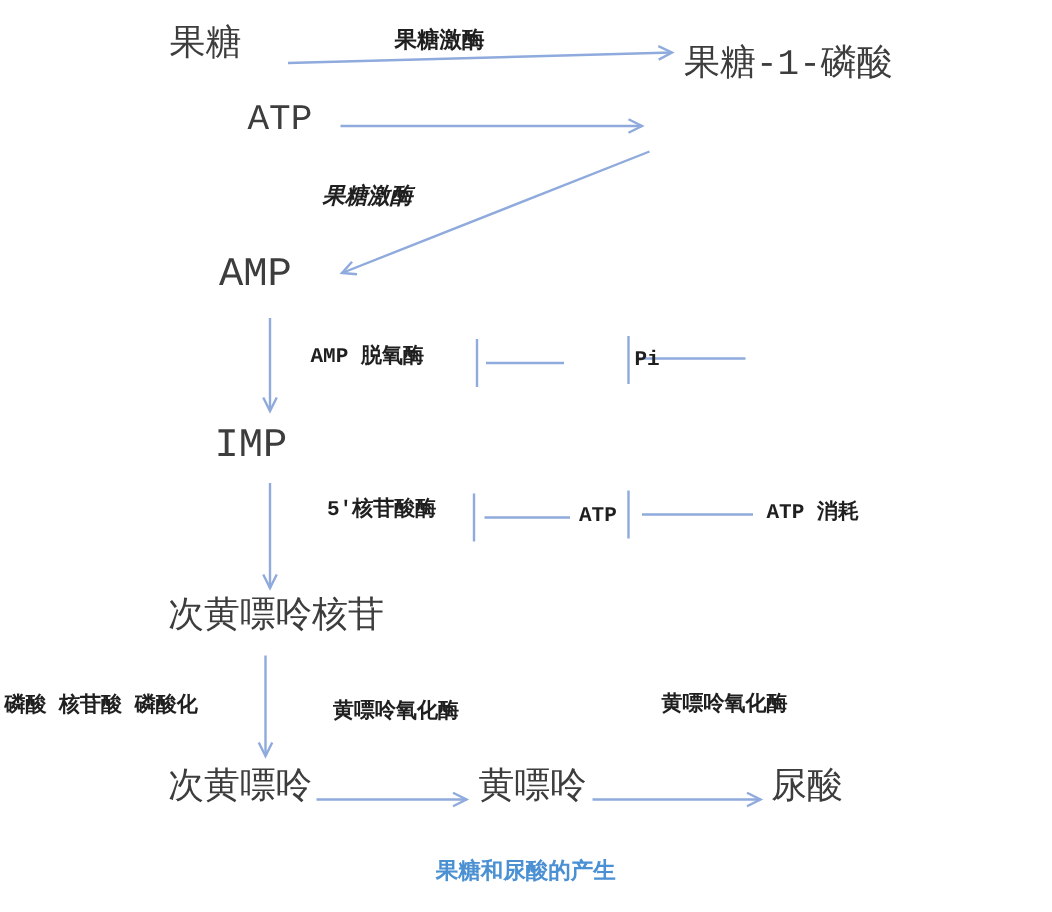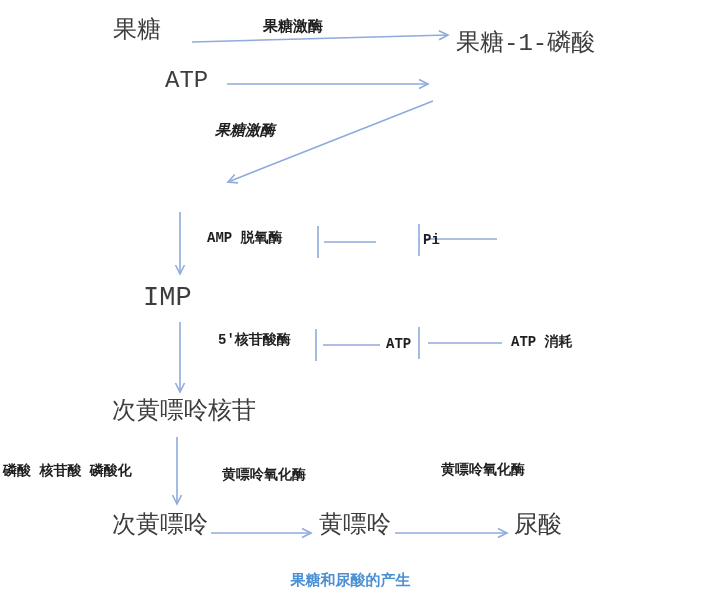--- a/index.html
+++ b/index.html
@@ -107,20 +107,21 @@
   </svg>
 
   <div class="node" style="left:113px; top:17px;">果糖</div>
   <div class="small-label enzyme-top" style="left:263px; top:19px;">果糖激酶</div>
   <div class="node" style="left:456px; top:30px;">果糖-1-磷酸</div>
 
   <div class="node" style="left:165px; top:67px;">ATP</div>
 
   <div class="small-label enzyme-italic" style="left:215px; top:123px;">果糖激酶</div>
 
+  <div class="node big" style="left:146px; top:169px;">AMP</div>
 
   <div class="small-label" style="left:207px; top:230px;text-align:center;">AMP 脱氧酶</div>
   <div class="small-label" style="left:388px; top:232px;margin-left:35px;">Pi</div>
 
   <div class="node big" style="left:143px; top:283px;text-align:center;">IMP</div>
 
   <div class="small-label" style="left:218px; top:332px;">5'核苷酸酶</div>
   <div class="small-label" style="left:386px; top:336px;">ATP</div>
   <div class="small-label" style="left:511px; top:334px;">ATP 消耗</div>
 

